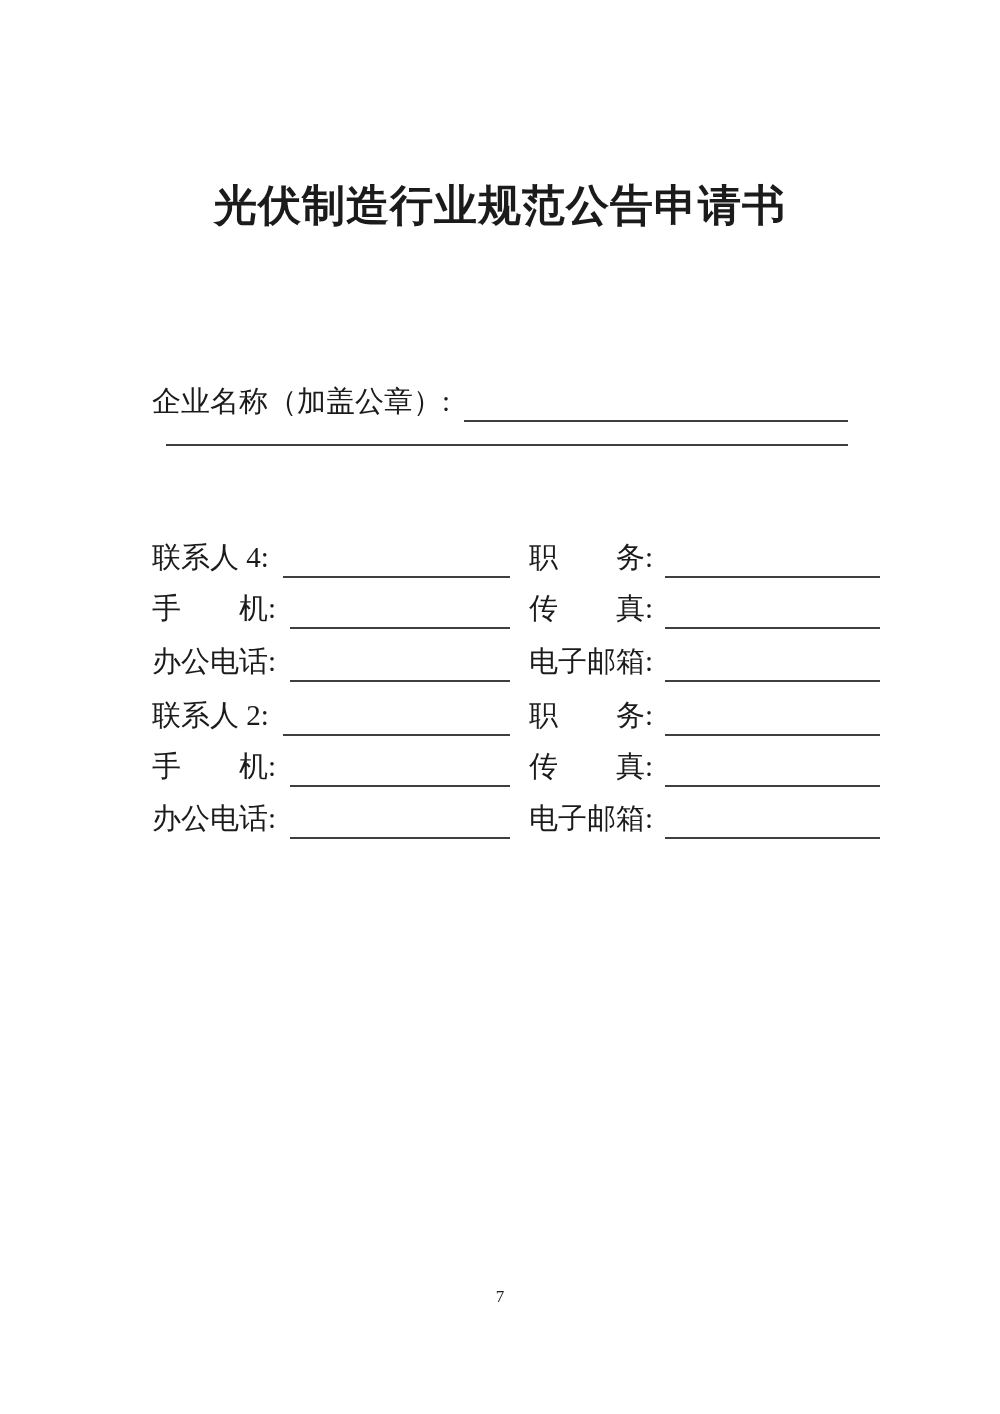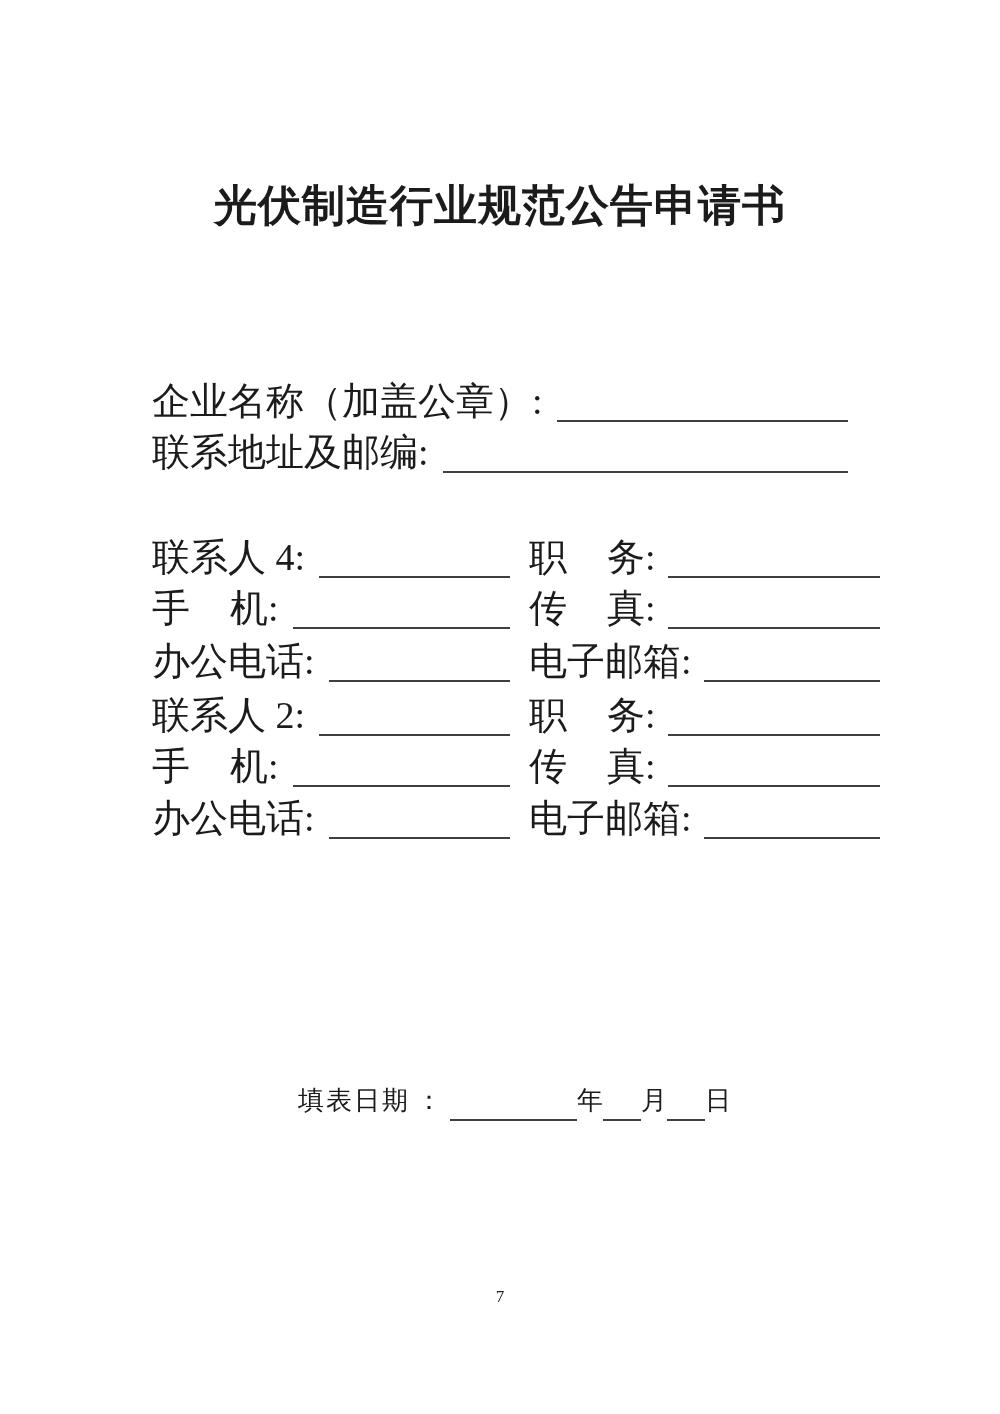--- a/index.html
+++ b/index.html
@@ -27,21 +27,21 @@
     letter-spacing: 1px;
     line-height: 48px;
     white-space: nowrap;
   }
   
   .frow {
     position: absolute;
     left: 152px;
     display: flex;
     align-items: flex-end;
-    font-size: 38px;
+    font-size: 29px;
     line-height: 29px;
     white-space: pre;
   }
   .frow.wideA { width: 696px; }   
   .frow.wideB { width: 728px; }   
   .uline {
     height: 0;
     border-bottom: 2px solid #3f3f3f;
     position: relative;
     top: 6px;
@@ -108,21 +108,20 @@
 <div class="page">
 
   <div class="title">光伏制造行业规范公告申请书</div>
 
   <div class="frow wideA rowA">
     <span class="lbl"><span>企业名称（加盖公章）</span><span>:</span></span>
     <span class="uline flex1 ml"></span>
   </div>
 
   <div class="frow wideA rowB">
-    <span class="lbl"><span>联系地址及邮编</span><span>:</span></span>
     <span class="uline flex1 ml"></span>
   </div>
 
   <div class="frow wideB rowC1">
     <span class="leftgroup">
       <span class="lbl"><span>联系人 4</span><span>:</span></span>
       <span class="uline flex1 ml"></span>
     </span>
     <span class="rcell">
       <span class="lbl"><span class="j4">职务</span><span>:</span></span>
@@ -178,26 +177,16 @@
     <span class="leftgroup">
       <span class="lbl"><span>办公电话</span><span>:</span></span>
       <span class="uline flex1 ml"></span>
     </span>
     <span class="rcell">
       <span class="lbl"><span>电子邮箱</span><span>:</span></span>
     </span>
     <span class="uline rline"></span>
   </div>
 
-  <div class="drow">
-    <span class="dlabel">填表日期</span>
-    <span class="dcolon">：</span>
-    <span class="uline dline-year"></span>
-    <span>年</span>
-    <span class="uline dline-short"></span>
-    <span>月</span>
-    <span class="uline dline-short"></span>
-    <span>日</span>
-  </div>
 
   <div class="pagenum">7</div>
 
 </div>
 
 </body></html>

